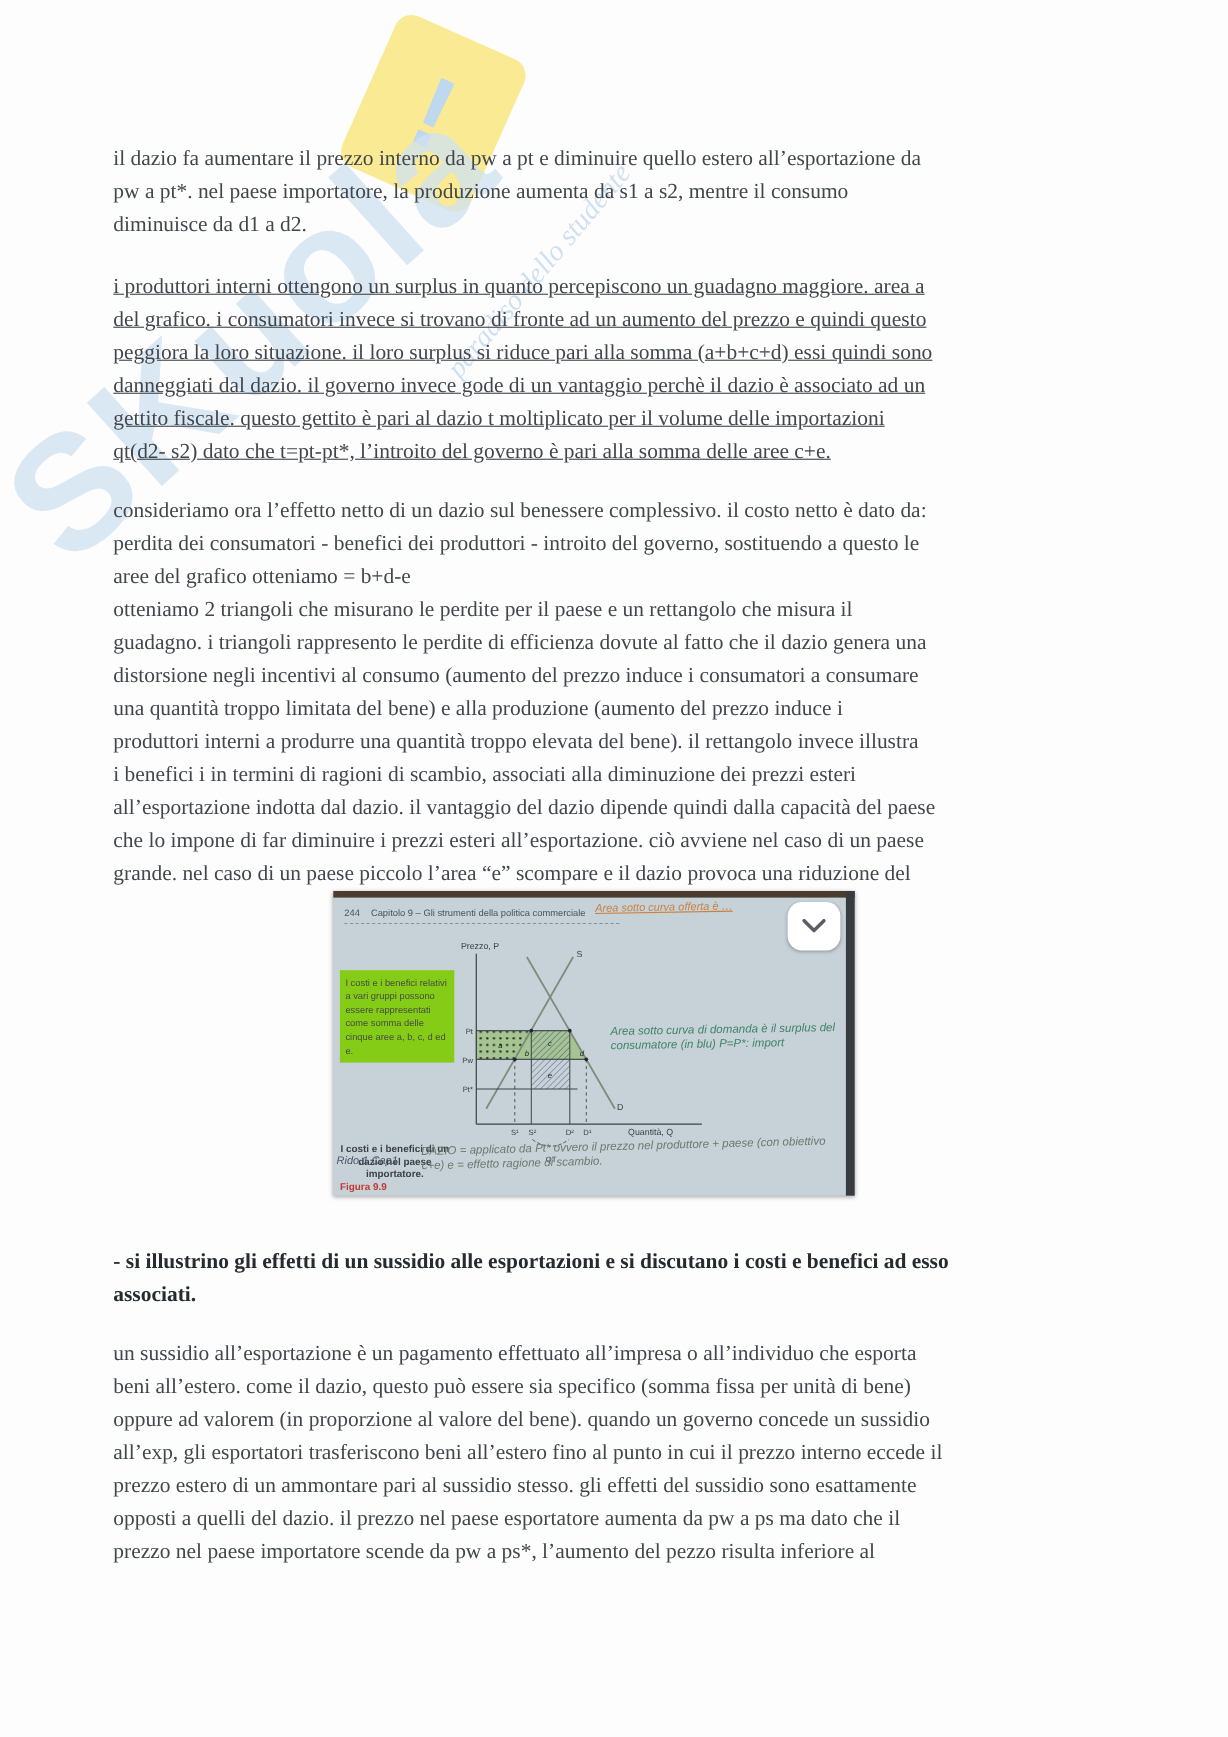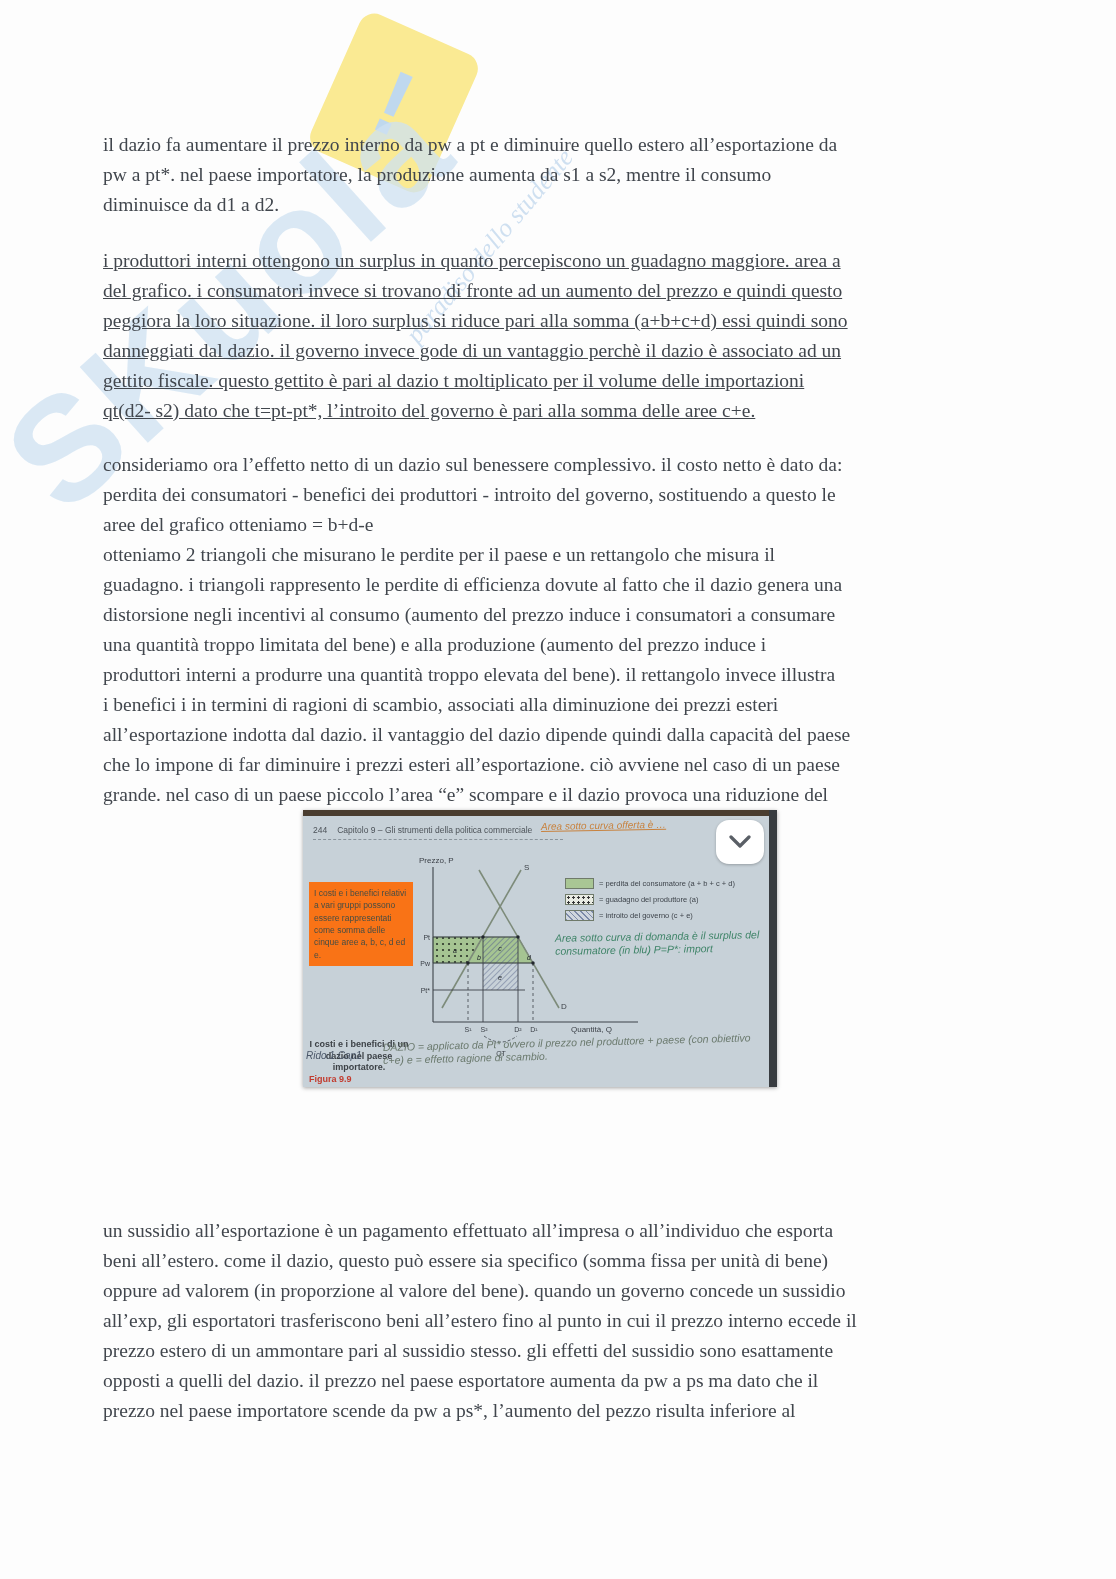--- a/index.html
+++ b/index.html
@@ -54,21 +54,21 @@
   .fig-header{position:absolute;left:10px;top:15px;font-size:8.5px;color:#4c5258;white-space:nowrap;}
   .fig-header .pgnum{margin-right:10px;}
   .fig-header-underline{position:absolute;left:10px;top:29px;width:250px;border-top:1px dashed #8a949c;}
   .hand{position:absolute;font-style:italic;z-index:3;line-height:1.25;}
   .hand.top{left:238px;top:9px;width:226px;color:#c8823e;font-size:10px;transform:rotate(-1deg);text-decoration:underline;}
   .hand.right{left:252px;top:120px;width:214px;color:#3f8468;font-size:10.5px;transform:rotate(-1deg);}
   .hand.bottom{left:80px;top:226px;width:386px;color:#6b7a6e;font-size:10.5px;transform:rotate(-1.5deg);}
   .hand.corner{left:3px;top:240px;width:90px;color:#4a5668;font-size:10px;}
   .margin-note{
     position:absolute;left:6px;top:72px;width:104px;
-    background:#f97316;color:#474d44;
+    background:#84cc16;color:#474d44;
     font-size:8.5px;line-height:1.45;padding:5px 5px;box-sizing:border-box;
   }
   .fig-caption-label{position:absolute;left:6px;top:217px;font-size:9px;font-weight:bold;color:#c23b2e;margin-top:47px;}
   .fig-caption-text{position:absolute;left:6px;top:229px;width:100px;font-size:9px;font-weight:bold;color:#3c4146;line-height:1.3;text-align:center;}
   .legend{position:absolute;left:262px;top:68px;z-index:2;}
   .legend-row{display:flex;align-items:center;margin-bottom:5px;}
   .legend-swatch{width:27px;height:9px;border:1px solid #6f7a6a;margin-right:5px;flex:0 0 auto;}
   .legend-swatch.solid{background:#a9c694;}
   .legend-swatch.dots{background:#e8ebe2;background-image:radial-gradient(#333 1px, transparent 1.2px);background-size:5px 5px;}
   .legend-swatch.hatch{background:#cfd6de;background-image:repeating-linear-gradient(45deg,#7c8aa8 0,#7c8aa8 1px,transparent 1px,transparent 4px);}
@@ -110,20 +110,22 @@
 aree del grafico otteniamo = b+d-e
 otteniamo 2 triangoli che misurano le perdite per il paese e un rettangolo che misura il
 guadagno. i triangoli rappresento le perdite di efficienza dovute al fatto che il dazio genera una
 distorsione negli incentivi al consumo (aumento del prezzo induce i consumatori a consumare
 una quantità troppo limitata del bene) e alla produzione (aumento del prezzo induce i
 produttori interni a produrre una quantità troppo elevata del bene). il rettangolo invece illustra
 i benefici i in termini di ragioni di scambio, associati alla diminuzione dei prezzi esteri
 all’esportazione indotta dal dazio. il vantaggio del dazio dipende quindi dalla capacità del paese
 che lo impone di far diminuire i prezzi esteri all’esportazione. ciò avviene nel caso di un paese
 grande. nel caso di un paese piccolo l’area “e” scompare e il dazio provoca una riduzione del</div>
+  <div class="para bold" style="top:1133px;">- si illustrino gli effetti di un sussidio alle esportazioni e si discutano i costi e benefici ad esso
+associati.</div>
   <div class="para" style="top:1216px;">un sussidio all’esportazione è un pagamento effettuato all’impresa o all’individuo che esporta
 beni all’estero. come il dazio, questo può essere sia specifico (somma fissa per unità di bene)
 oppure ad valorem (in proporzione al valore del bene). quando un governo concede un sussidio
 all’exp, gli esportatori trasferiscono beni all’estero fino al punto in cui il prezzo interno eccede il
 prezzo estero di un ammontare pari al sussidio stesso. gli effetti del sussidio sono esattamente
 opposti a quelli del dazio. il prezzo nel paese esportatore aumenta da pw a ps ma dato che il
 prezzo nel paese importatore scende da pw a ps*, l’aumento del pezzo risulta inferiore al</div>
 
   <div class="figure">
     <div class="fig-top-strip"></div>
@@ -139,34 +141,20 @@
     <button class="scroll-btn">
       <svg width="22" height="14" viewBox="0 0 22 14">
         <polyline points="2,2 11,11 20,2" fill="none" stroke="#5a5f66" stroke-width="3.2" stroke-linecap="round" stroke-linejoin="round"></polyline>
       </svg>
     </button>
 
     <div class="margin-note">I costi e i benefici relativi a vari gruppi possono essere rappresentati come somma delle cinque aree a, b, c, d ed e.</div>
     <div class="fig-caption-label">Figura 9.9</div>
     <div class="fig-caption-text">I costi e i benefici di un dazio nel paese importatore.</div>
 
-    <div class="legend">
-      <div class="legend-row">
-        <span class="legend-swatch solid"></span>
-        <span class="legend-label">= perdita del consumatore (a + b + c + d)</span>
-      </div>
-      <div class="legend-row">
-        <span class="legend-swatch dots"></span>
-        <span class="legend-label">= guadagno del produttore (a)</span>
-      </div>
-      <div class="legend-row">
-        <span class="legend-swatch hatch"></span>
-        <span class="legend-label">= introito del governo (c + e)</span>
-      </div>
-    </div>
 
     <div class="hand right">Area sotto curva di domanda è il surplus del consumatore (in blu)  P=P*: import</div>
     <div class="hand bottom">DAZIO = applicato da Pt* ovvero il prezzo nel produttore + paese (con obiettivo c+e)  e = effetto ragione di scambio.</div>
     <div class="hand corner">Rido.1 Cap1</div>
 
     <svg class="diagram-svg" width="474" height="277" viewBox="0 0 474 277">
       <defs>
         <pattern id="dots" width="6" height="6" patternUnits="userSpaceOnUse">
           <circle cx="2" cy="2" r="1.1" fill="#2a3328"></circle>
         </pattern>

